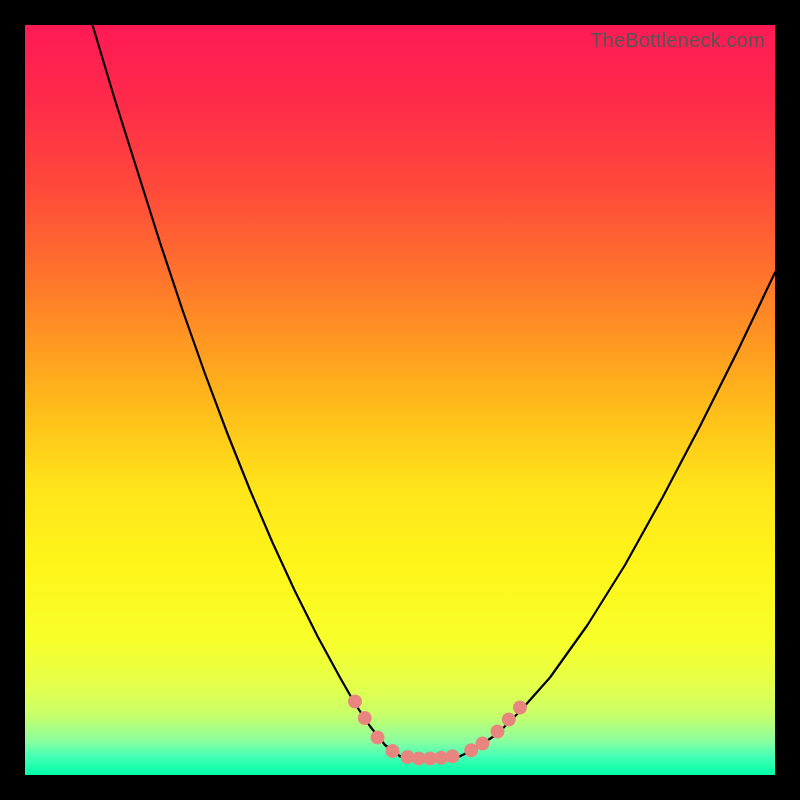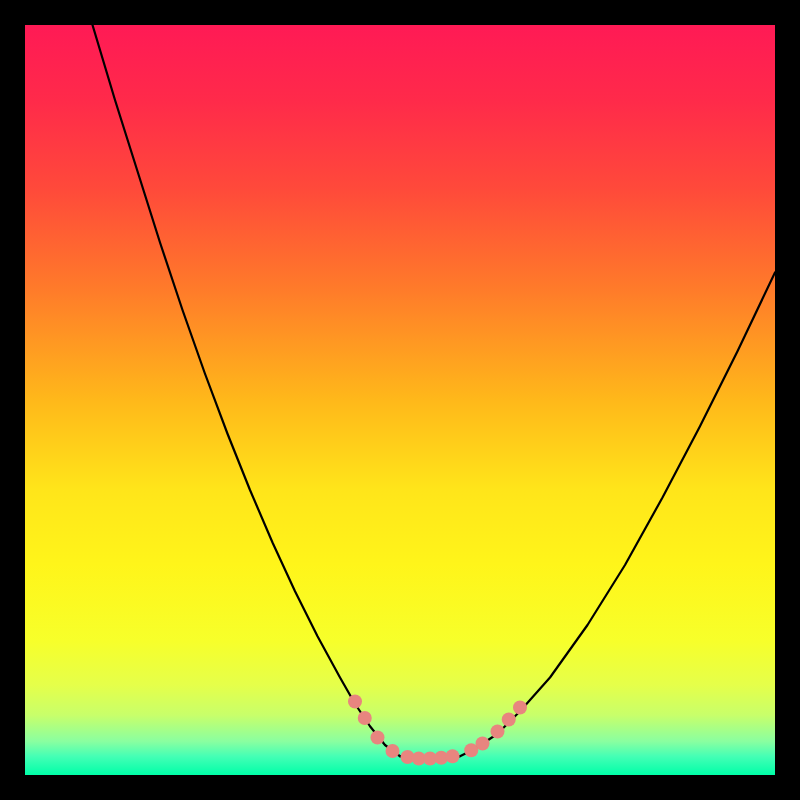--- a/index.html
+++ b/index.html
@@ -86,14 +86,15 @@
           <circle cx="416.25" cy="732.75" r="7" fill="#e8857f" stroke="#b85a55" stroke-width="0"></circle>
           <circle cx="427.50" cy="731.25" r="7" fill="#e8857f" stroke="#b85a55" stroke-width="0"></circle>
           <circle cx="446.25" cy="725.25" r="7" fill="#e8857f" stroke="#b85a55" stroke-width="0"></circle>
           <circle cx="457.50" cy="718.50" r="7" fill="#e8857f" stroke="#b85a55" stroke-width="0"></circle>
           <circle cx="472.50" cy="706.50" r="7" fill="#e8857f" stroke="#b85a55" stroke-width="0"></circle>
           <circle cx="483.75" cy="694.50" r="7" fill="#e8857f" stroke="#b85a55" stroke-width="0"></circle>
           <circle cx="495.00" cy="682.50" r="7" fill="#e8857f" stroke="#b85a55" stroke-width="0"></circle>
         </g>
     </svg>
 
+    <div class="watermark">TheBottleneck.com</div>
   </div>
 </div>
 
 </body></html>

